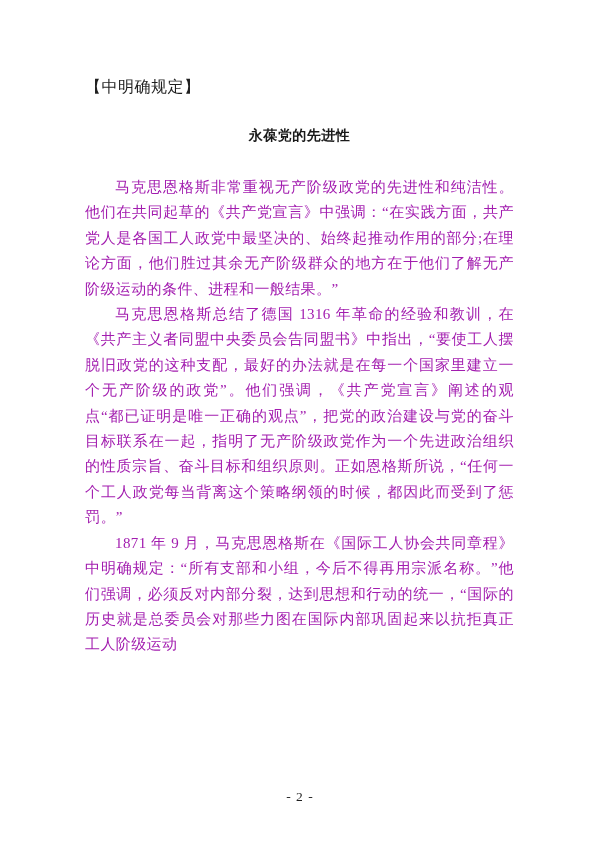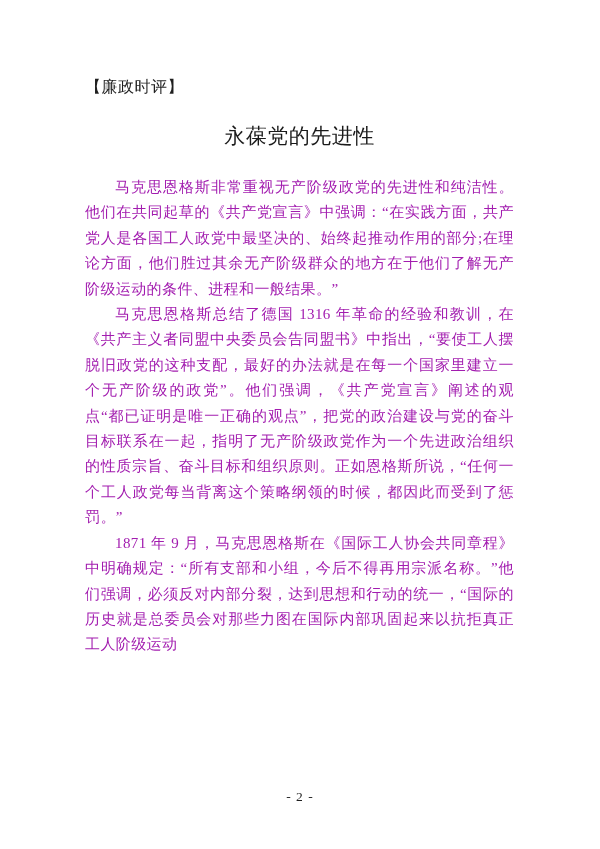--- a/index.html
+++ b/index.html
@@ -19,22 +19,22 @@
     overflow: hidden;
   }
   .section-label {
     font-size: 16px;
     line-height: 17px;
     letter-spacing: 0.5px;
     color: #1f1f1f;
   }
   .doc-title {
     margin: 27px 0 0 0;
-    font-size: 21px;
-    font-weight: normal;
+    font-size: 14px;
+    font-weight: bold;
     text-align: center;
     line-height: 28px;
     letter-spacing: 0.5px;
     color: #1a1a1a;
   }
   .article-body {
     margin-top: 25px;
   }
   .article-body p {
     margin: 0;
@@ -54,21 +54,21 @@
     font-size: 13.5px;
     color: #1f1f1f;
     letter-spacing: 1px;
   }
 </style>
 </head>
 <body>
 
 <div class="page">
 
-  <div class="section-label">【廉政时评】</div>
+  <div class="section-label">【中明确规定】</div>
 
   <h1 class="doc-title">永葆党的先进性</h1>
 
   <div class="article-body">
     <p>马克思恩格斯非常重视无产阶级政党的先进性和纯洁性。他们在共同起草的《共产党宣言》中强调：“在实践方面，共产党人是各国工人政党中最坚决的、始终起推动作用的部分;在理论方面，他们胜过其余无产阶级群众的地方在于他们了解无产阶级运动的条件、进程和一般结果。”</p>
     <p>马克思恩格斯总结了德国 1316 年革命的经验和教训，在《共产主义者同盟中央委员会告同盟书》中指出，“要使工人摆脱旧政党的这种支配，最好的办法就是在每一个国家里建立一个无产阶级的政党”。他们强调，《共产党宣言》阐述的观点“都已证明是唯一正确的观点”，把党的政治建设与党的奋斗目标联系在一起，指明了无产阶级政党作为一个先进政治组织的性质宗旨、奋斗目标和组织原则。正如恩格斯所说，“任何一个工人政党每当背离这个策略纲领的时候，都因此而受到了惩罚。”</p>
     <p>1871 年 9 月，马克思恩格斯在《国际工人协会共同章程》中明确规定：“所有支部和小组，今后不得再用宗派名称。”他们强调，必须反对内部分裂，达到思想和行动的统一，“国际的历史就是总委员会对那些力图在国际内部巩固起来以抗拒真正工人阶级运动</p>
   </div>
 
   <div class="page-footer">- 2 -</div>

